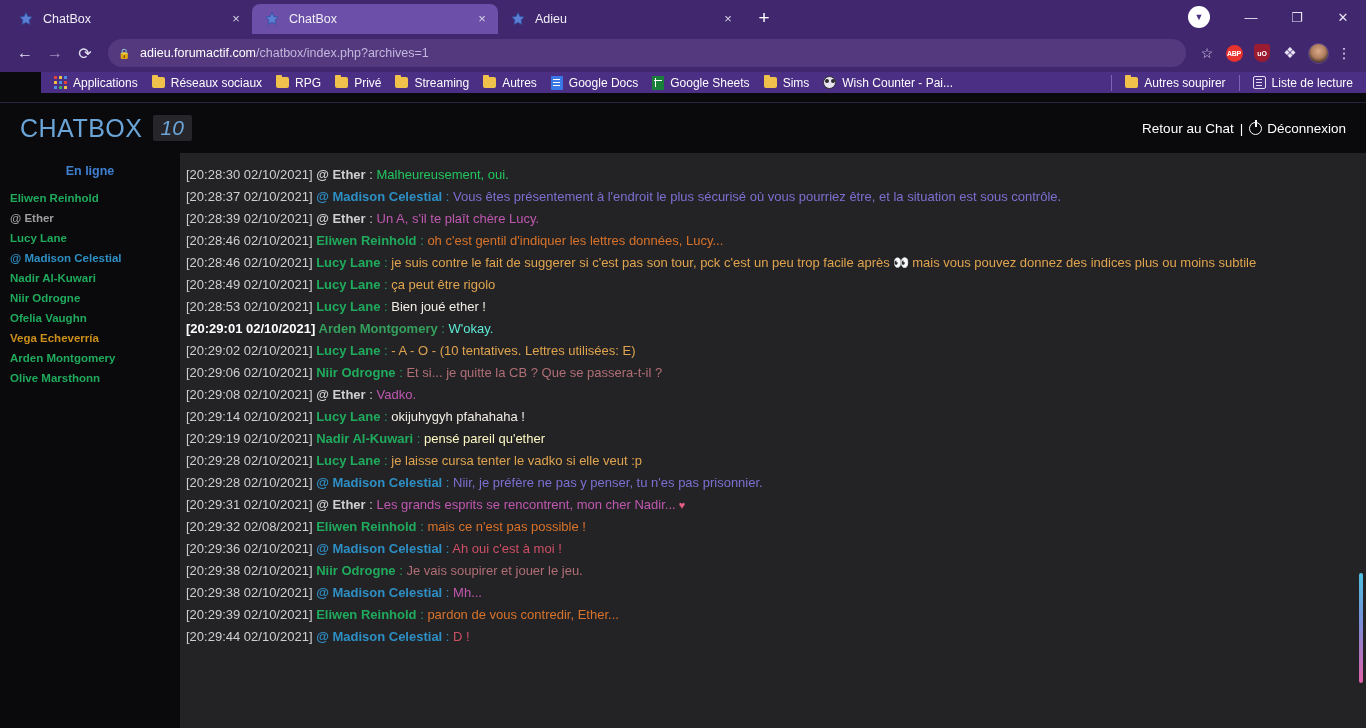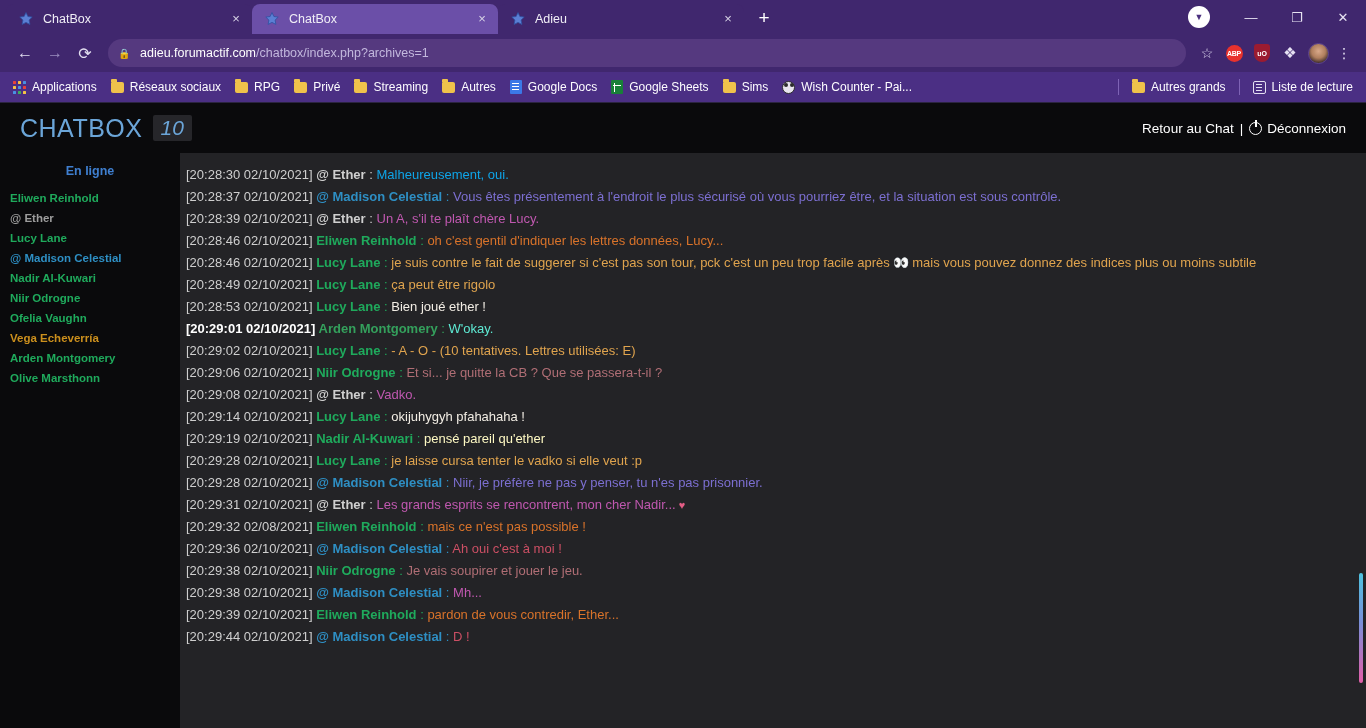--- a/index.html
+++ b/index.html
@@ -99,23 +99,23 @@
   }
   .puzzle { color: #e6e1f3; font-size: 15px; }
   .avatar-img {
     width: 21px; height: 21px; border-radius: 50%;
     background: radial-gradient(circle at 50% 38%, #d9a98a 0%, #b07f5e 45%, #3a2a28 80%);
     border: 1px solid #5f4690;
   }
   .kebab { width: 24px; flex: 0 0 24px; text-align: center; color: #e6e1f3; font-size: 14px; }
 
   .bookmarks {
-    height: 30px; background: #4b2f84;
+    height: 21px; background: #4b2f84;
     display: flex; align-items: center; padding: 8px 6px;
-    font-size: 12px; color: #ffffff; position: relative;
+    font-size: 12px; color: #ffffff; position: relative; margin-left: 41px;
   }
   .bm {
     display: flex; align-items: center; height: 24px;
     padding: 0 7px; border-radius: 4px; white-space: nowrap;
   }
   .bm-label { margin-left: 6px; font-size: 12px; color: #fdfcff; }
   .folder-ico {
     width: 13px; height: 11px; background: #f0c24b;
     border-radius: 1px 2px 2px 2px; position: relative; flex: 0 0 13px;
   }
@@ -362,21 +362,21 @@
     </div>
     <div class="bm">
       <span class="panda"></span>
       <span class="bm-label">Wish Counter - Pai...</span>
     </div>
 
     <div class="bm-right">
       <span class="bm-sep"></span>
       <div class="bm">
         <span class="folder-ico"></span>
-        <span class="bm-label">Autres grands</span>
+        <span class="bm-label">Autres soupirer</span>
       </div>
       <span class="bm-sep"></span>
       <div class="bm">
         <span class="list-ico"></span>
         <span class="bm-label">Liste de lecture</span>
       </div>
     </div>
   </div>
 
   <div class="page">
@@ -408,21 +408,21 @@
           </div>
         <div id="absent-list">
             <div class="side-user" style="color: rgb(31, 170, 92);">Arden Montgomery</div>
             <div class="side-user" style="color: rgb(31, 170, 92);">Olive Marsthonn</div>
           </div>
       </div>
 
       <div class="cb-main">
         <div class="msg msg-partial">&nbsp;</div>
         <div id="msg-list">
-            <div class="msg"><span class="ts">[20:28:30 02/10/2021] </span><span class="nm" style="color: rgb(207, 207, 207);">@ Ether</span><span class="colon" style="color: rgb(207, 207, 207);"> : </span><span class="txt" style="color: #0ea5e9;">Malheureusement, oui.</span></div>
+            <div class="msg"><span class="ts">[20:28:30 02/10/2021] </span><span class="nm" style="color: rgb(207, 207, 207);">@ Ether</span><span class="colon" style="color: rgb(207, 207, 207);"> : </span><span class="txt" style="color: #22c55e;">Malheureusement, oui.</span></div>
             <div class="msg"><span class="ts">[20:28:37 02/10/2021] </span><span class="nm" style="color: rgb(46, 143, 196);">@ Madison Celestial</span><span class="colon" style="color: rgb(46, 143, 196);"> : </span><span class="txt" style="color: rgb(124, 111, 209);">Vous êtes présentement à l'endroit le plus sécurisé où vous pourriez être, et la situation est sous contrôle.</span></div>
             <div class="msg"><span class="ts">[20:28:39 02/10/2021] </span><span class="nm" style="color: rgb(207, 207, 207);">@ Ether</span><span class="colon" style="color: rgb(207, 207, 207);"> : </span><span class="txt" style="color: rgb(192, 88, 176);">Un A, s'il te plaît chère Lucy.</span></div>
             <div class="msg"><span class="ts">[20:28:46 02/10/2021] </span><span class="nm" style="color: rgb(31, 170, 92);">Eliwen Reinhold</span><span class="colon" style="color: rgb(31, 170, 92);"> : </span><span class="txt" style="color: rgb(217, 115, 42);">oh c'est gentil d'indiquer les lettres données, Lucy...</span></div>
             <div class="msg"><span class="ts">[20:28:46 02/10/2021] </span><span class="nm" style="color: rgb(31, 170, 92);">Lucy Lane</span><span class="colon" style="color: rgb(31, 170, 92);"> : </span><span class="txt" style="color: rgb(224, 164, 78);">je suis contre le fait de suggerer si c'est pas son tour, pck c'est un peu trop facile après <span class="emoji-eyes">👀</span> mais vous pouvez donnez des indices plus ou moins subtile</span></div>
             <div class="msg"><span class="ts">[20:28:49 02/10/2021] </span><span class="nm" style="color: rgb(31, 170, 92);">Lucy Lane</span><span class="colon" style="color: rgb(31, 170, 92);"> : </span><span class="txt" style="color: rgb(224, 164, 78);">ça peut être rigolo</span></div>
             <div class="msg"><span class="ts">[20:28:53 02/10/2021] </span><span class="nm" style="color: rgb(31, 170, 92);">Lucy Lane</span><span class="colon" style="color: rgb(31, 170, 92);"> : </span><span class="txt" style="color: rgb(242, 237, 228);">Bien joué ether !</span></div>
             <div class="msg"><span class="ts bright">[20:29:01 02/10/2021] </span><span class="nm" style="color: rgb(52, 160, 92);">Arden Montgomery</span><span class="colon" style="color: rgb(52, 160, 92);"> : </span><span class="txt" style="color: #5eead4;">W'okay.</span></div>
             <div class="msg"><span class="ts">[20:29:02 02/10/2021] </span><span class="nm" style="color: rgb(31, 170, 92);">Lucy Lane</span><span class="colon" style="color: rgb(31, 170, 92);"> : </span><span class="txt" style="color: rgb(224, 164, 78);">- A - O - (10 tentatives. Lettres utilisées: E)</span></div>
             <div class="msg"><span class="ts">[20:29:06 02/10/2021] </span><span class="nm" style="color: rgb(31, 170, 92);">Niir Odrogne</span><span class="colon" style="color: rgb(31, 170, 92);"> : </span><span class="txt" style="color: rgb(176, 110, 117);">Et si... je quitte la CB ? Que se passera-t-il ?</span></div>
             <div class="msg"><span class="ts">[20:29:08 02/10/2021] </span><span class="nm" style="color: rgb(207, 207, 207);">@ Ether</span><span class="colon" style="color: rgb(207, 207, 207);"> : </span><span class="txt" style="color: rgb(192, 88, 176);">Vadko.</span></div>

